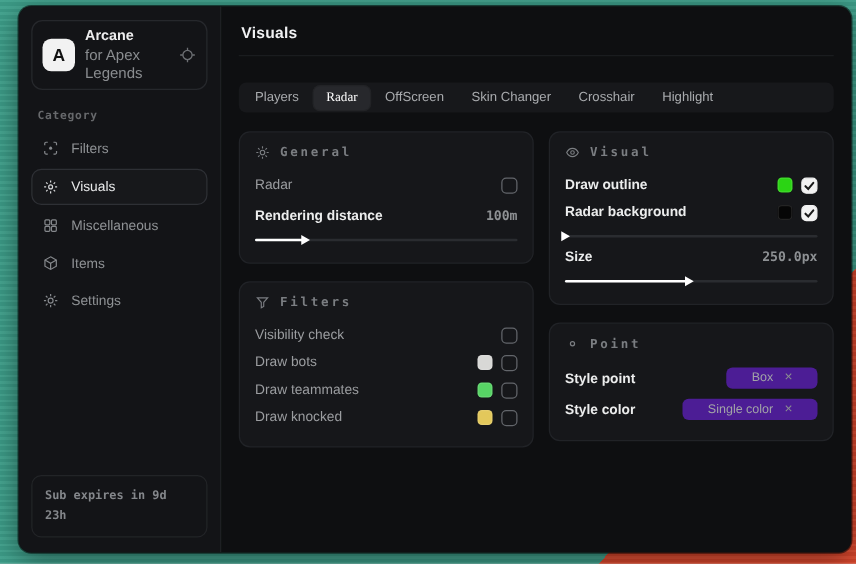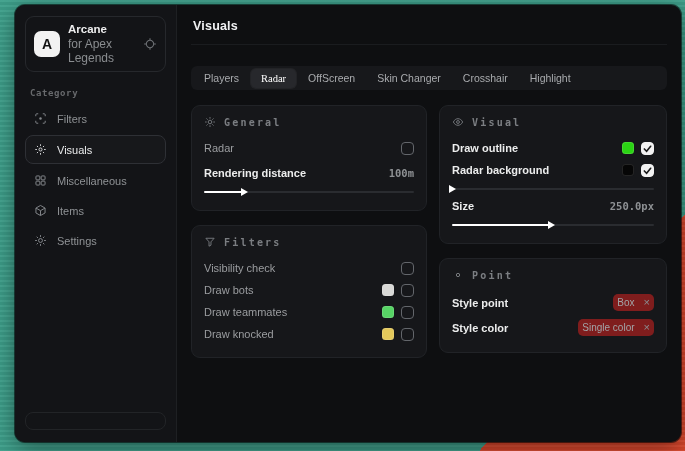--- a/index.html
+++ b/index.html
@@ -109,22 +109,22 @@
 
   .slider{ position:relative; height:2px; background:#2a2c30; border-radius:1px; margin:7px 0 5px; cursor:pointer; }
   .slider .fill{ position:relative; height:2px; background:#ffffff; border-radius:1px; }
   .slider .thumb{
     position:absolute; right:-2px; top:50%; transform:translateY(-50%);
     width:0; height:0; border-left:7px solid #ffffff;
     border-top:4px solid transparent; border-bottom:4px solid transparent;
   }
 
   .tag{
-    display:flex; align-items:center; gap:9px; background:#7f1d1d;
-    border-radius:5px; padding:3px 4px; font-size:10px; color:#a2a4a7; cursor:pointer;
+    display:flex; align-items:center; gap:9px; background:#4c1d95;
+    border-radius:5px; padding:3px 20px; font-size:10px; color:#a2a4a7; cursor:pointer;
   }
   .tag .x{ color:#8b8e91; font-size:11px; line-height:1; cursor:pointer; }
 
   .pt-row{ min-height:25px; }
   svg{ display:block; }
 </style>
 </head>
 <body>
 
 <div class="window">
@@ -194,20 +194,21 @@
           <circle cx="8" cy="8" r="2.4"></circle>
           <path d="M8 1.4v2.2M8 12.4v2.2M1.4 8h2.2M12.4 8h2.2M3.3 3.3l1.6 1.6M11.1 11.1l1.6 1.6M12.7 3.3l-1.6 1.6M4.9 11.1l-1.6 1.6"></path>
         </svg>
       </span>
       <span>Settings</span>
     </div>
 
     <div class="side-spacer"></div>
 
     <div class="footer-card mono">
+      <div class="l1">Sub expires in 9d 23h</div>
     </div>
   </div>
 
   <div class="main">
     <div class="main-title">Visuals</div>
 
     <div class="tabbar">
       <div class="tab">Players</div>
       <div class="tab active">Radar</div>
       <div class="tab">OffScreen</div>

